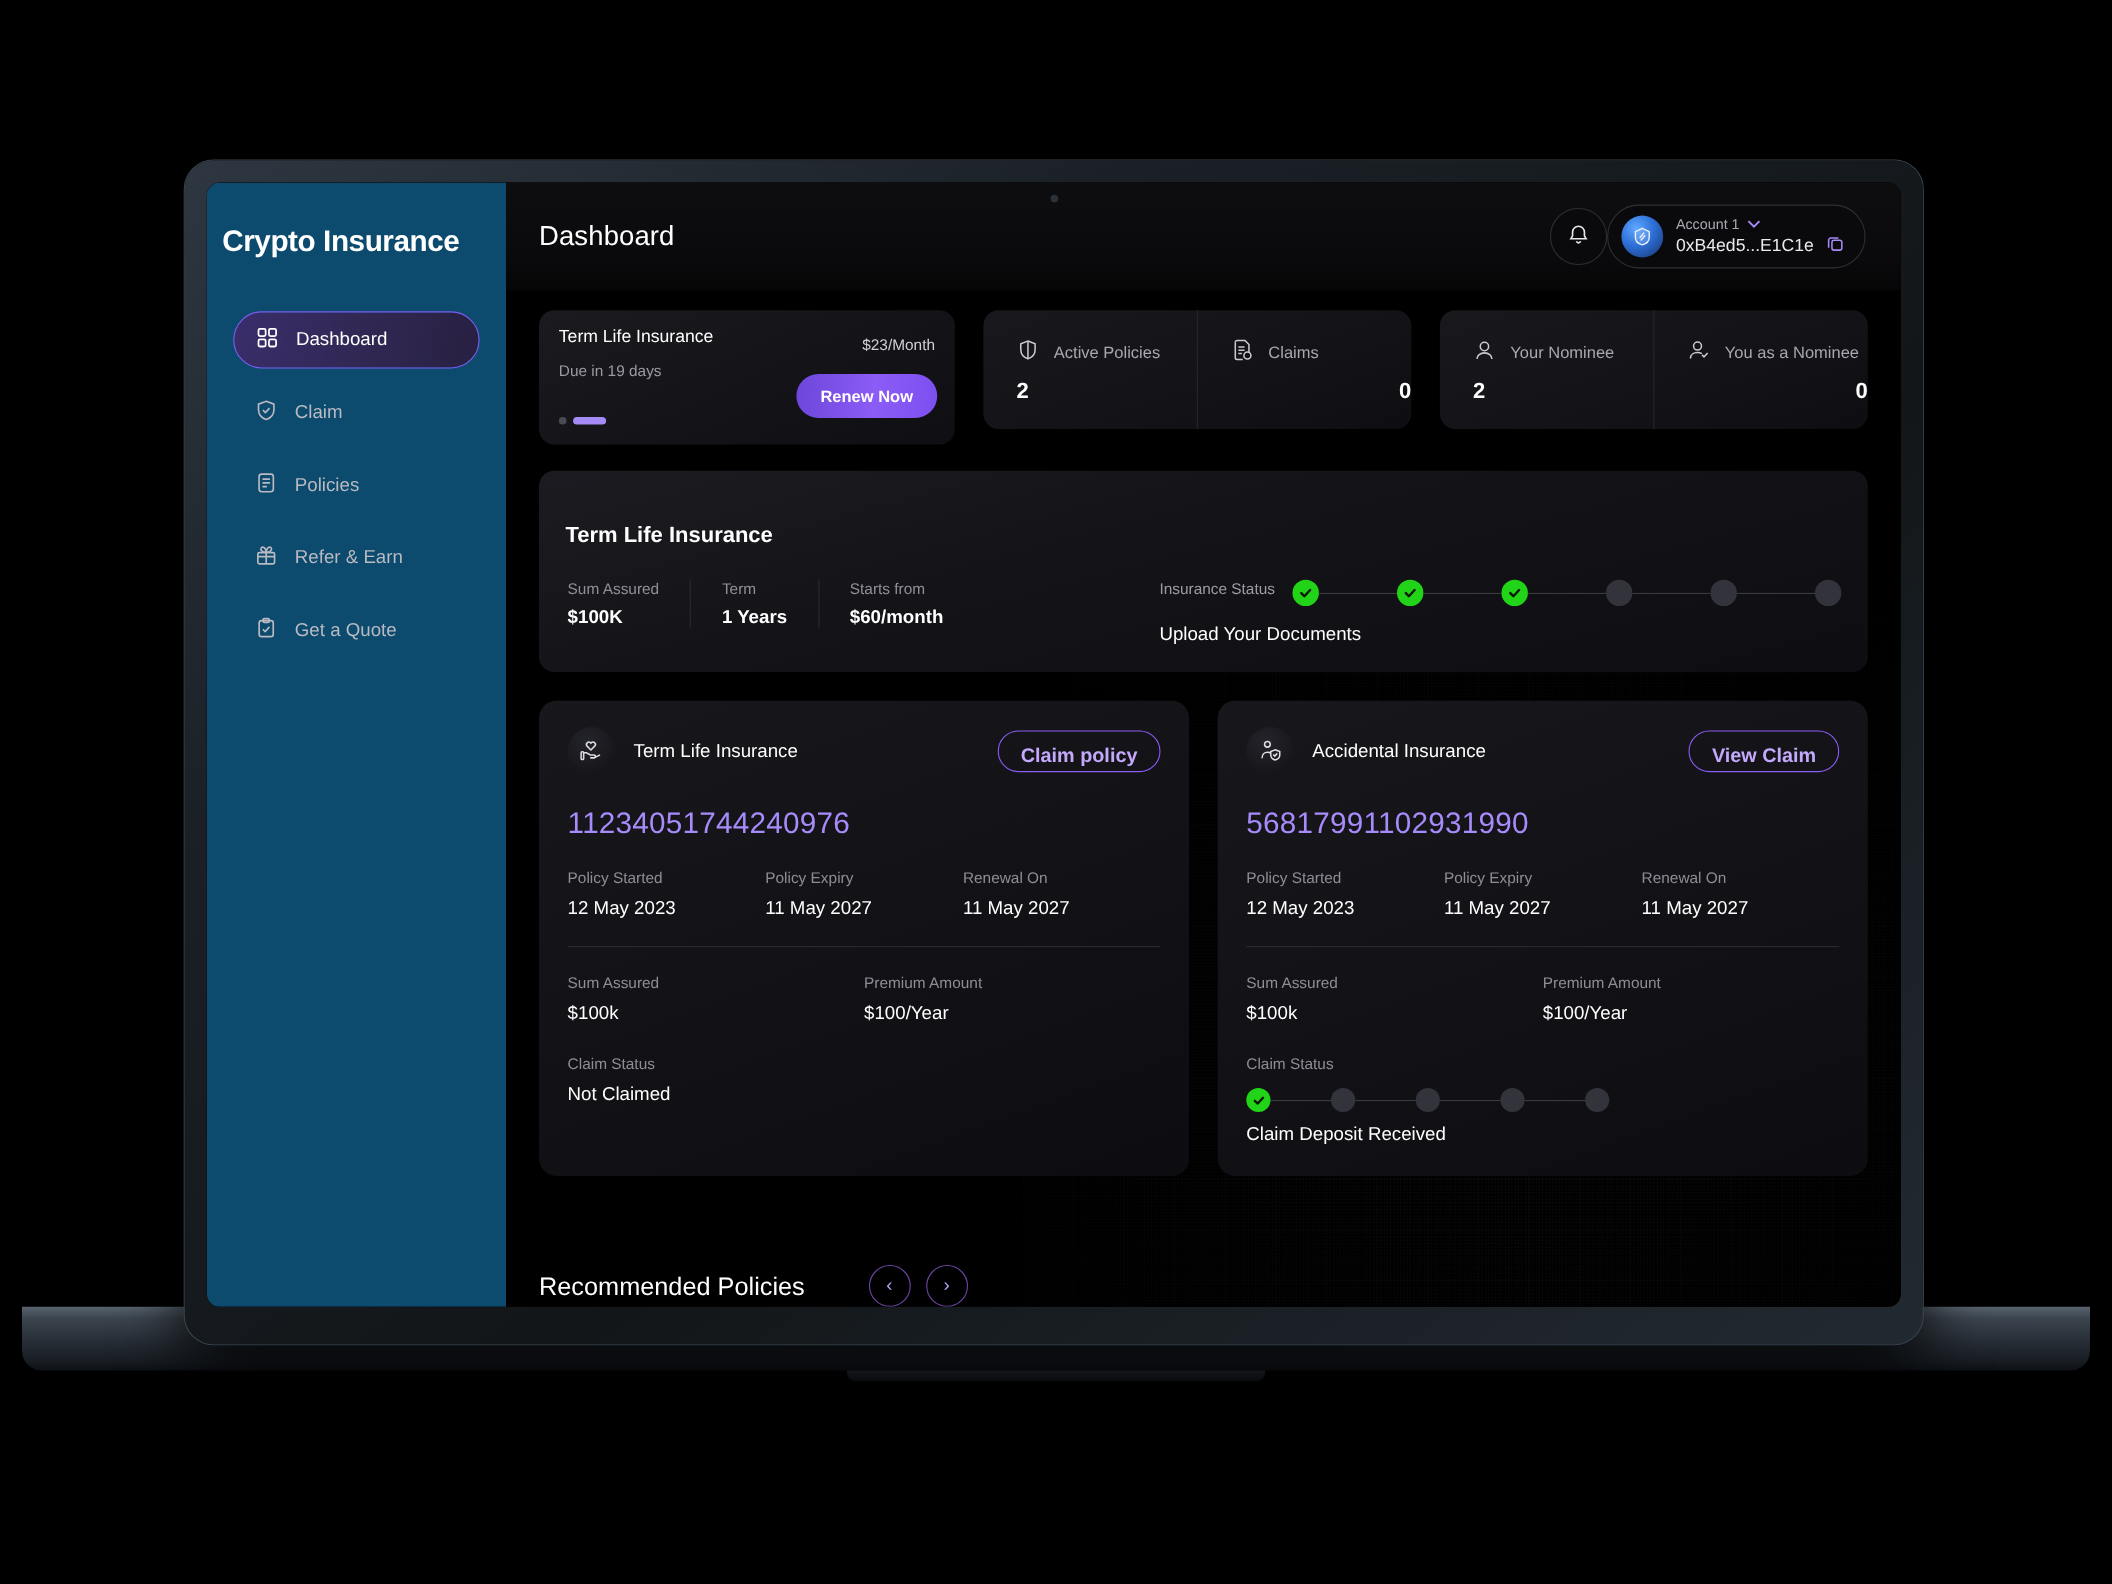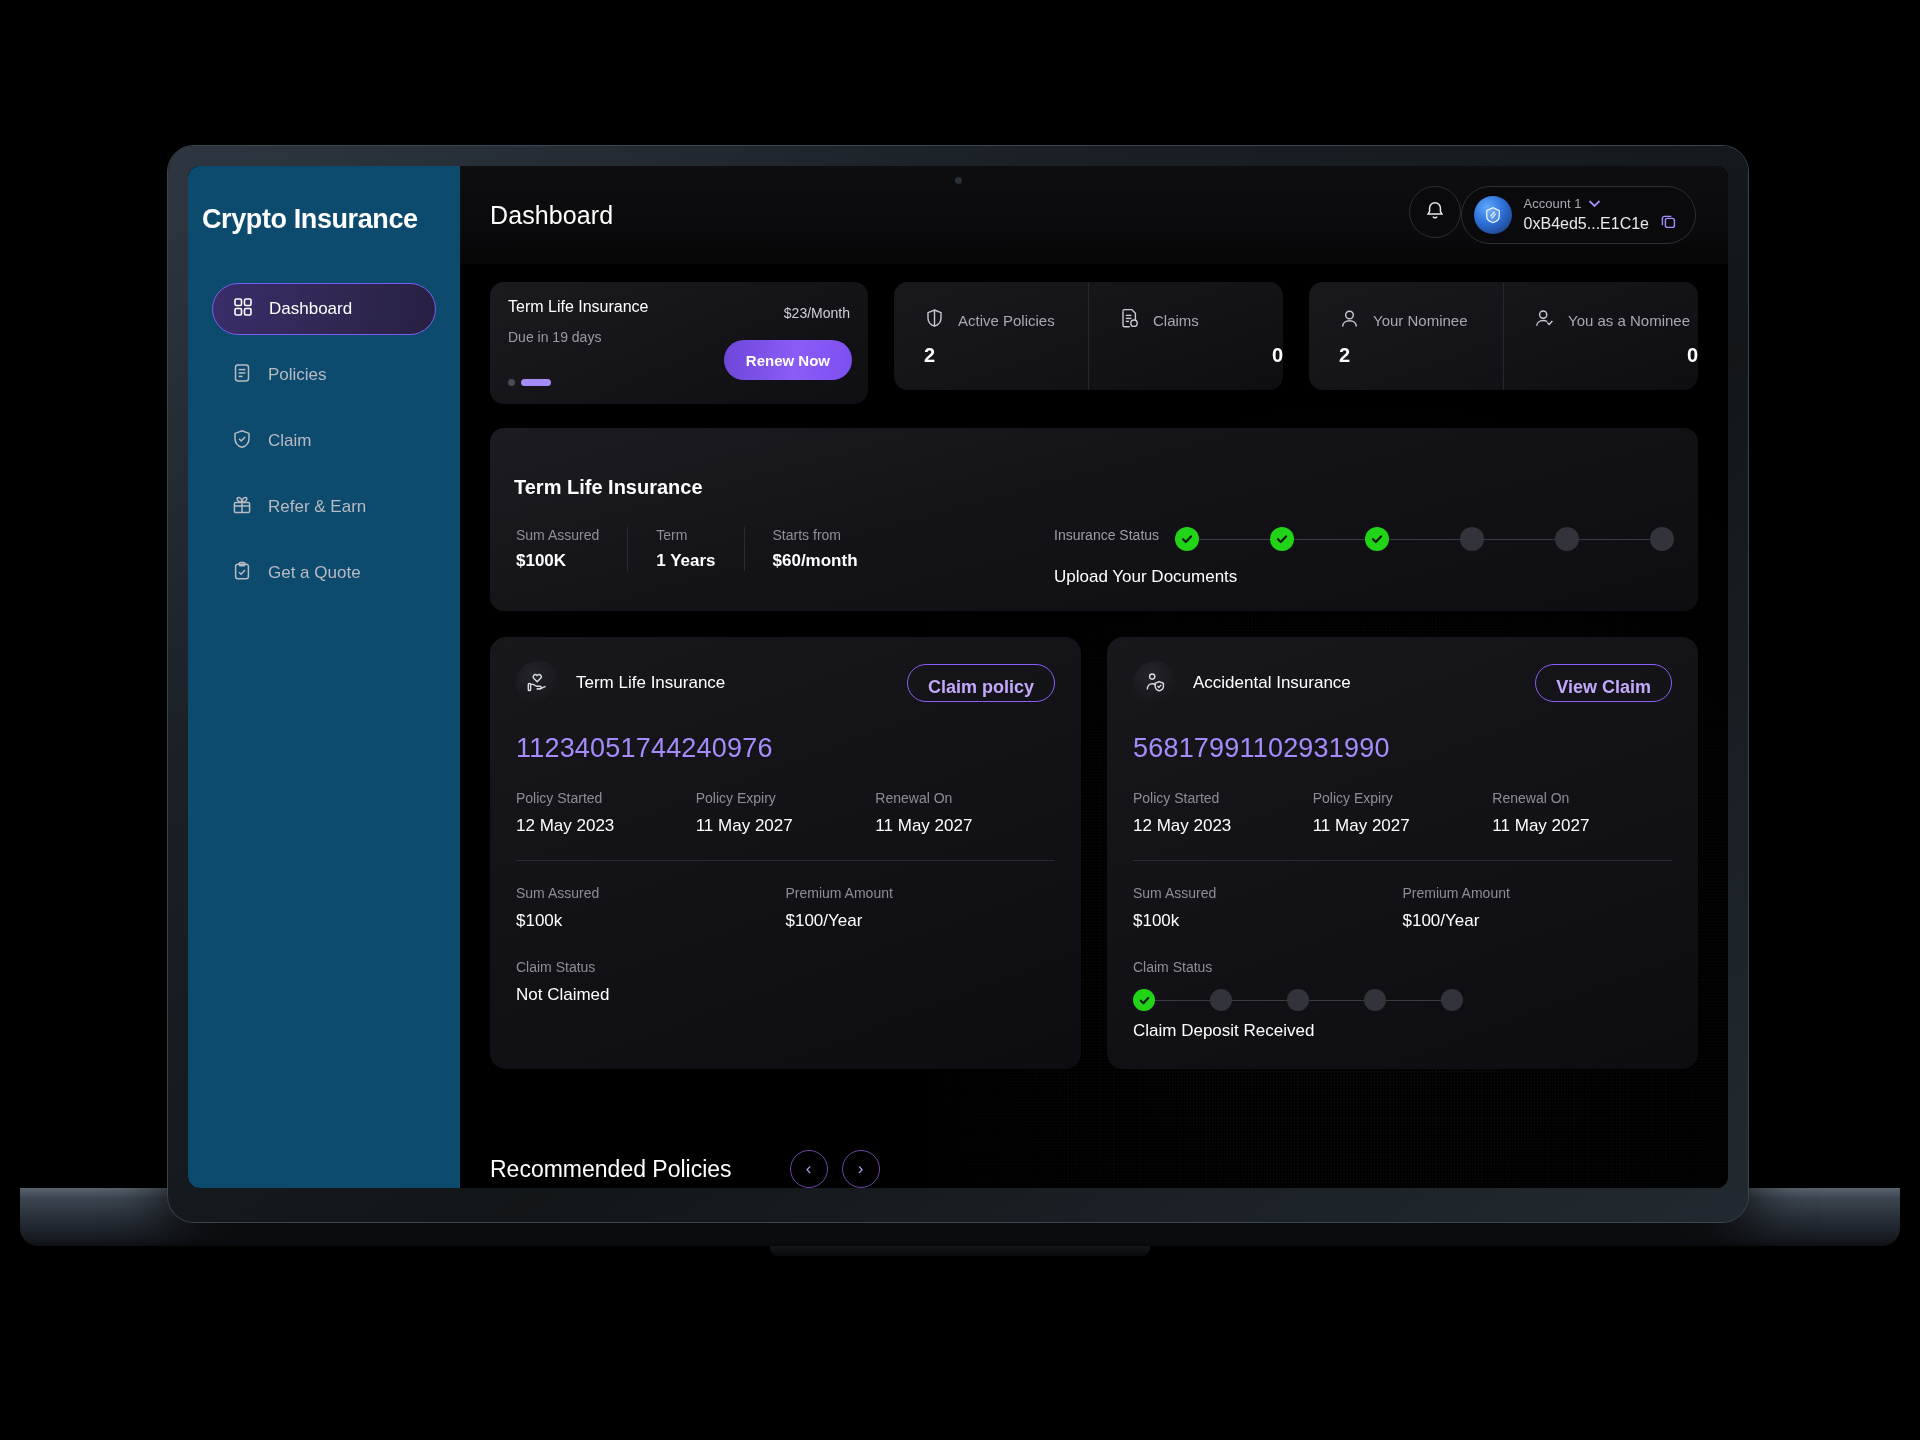--- a/index.html
+++ b/index.html
@@ -147,21 +147,21 @@
   #topbar {
     height: 98px;
     flex: 0 0 98px;
     display: flex;
     align-items: center;
     justify-content: space-between;
     padding: 0 32px 0 30px;
     background: linear-gradient(180deg,#0e0e11 0%, #0a0a0c 70%, #050506 100%);
   }
   #page-title { font-size: 25px; font-weight: 400; letter-spacing: .1px; }
-  #topbar-right { display: flex; align-items: flex-start; }
+  #topbar-right { display: flex; align-items: center; }
 
   #bell-btn {
     width: 52px; height: 52px;
     border-radius: 50%;
     border: 1px solid #2e2e35;
     display: flex; align-items: center; justify-content: center;
     cursor: pointer;
     background: #0a0a0c;
   }
   #account-chip {
@@ -358,37 +358,37 @@
                 <rect x="2" y="11.5" width="6.5" height="6.5" rx="1.4"></rect>
                 <rect x="11.5" y="11.5" width="6.5" height="6.5" rx="1.4"></rect>
               </svg>
             </span>
             <span>Dashboard</span>
           </div>
 
           <div class="nav-item">
             <span>
               <svg width="20" height="20" viewBox="0 0 20 20" fill="none" stroke="#b9bac2" stroke-width="1.5">
+                <path d="M10 1.8 L17 4.4 V9.4 C17 13.8 14 17 10 18.3 C6 17 3 13.8 3 9.4 V4.4 Z"></path>
+                <polyline points="7,9.8 9.3,12 13,8"></polyline>
+              </svg>
+            </span>
+            <span>Claim</span>
+          </div>
+
+          <div class="nav-item">
+            <span>
+              <svg width="20" height="20" viewBox="0 0 20 20" fill="none" stroke="#b9bac2" stroke-width="1.5">
                 <rect x="3.5" y="2" width="13" height="16" rx="2.4"></rect>
                 <line x1="6.6" y1="6.6" x2="13.4" y2="6.6"></line>
                 <line x1="6.6" y1="10" x2="13.4" y2="10"></line>
                 <line x1="6.6" y1="13.4" x2="10.6" y2="13.4"></line>
               </svg>
             </span>
             <span>Policies</span>
-          </div>
-
-          <div class="nav-item">
-            <span>
-              <svg width="20" height="20" viewBox="0 0 20 20" fill="none" stroke="#b9bac2" stroke-width="1.5">
-                <path d="M10 1.8 L17 4.4 V9.4 C17 13.8 14 17 10 18.3 C6 17 3 13.8 3 9.4 V4.4 Z"></path>
-                <polyline points="7,9.8 9.3,12 13,8"></polyline>
-              </svg>
-            </span>
-            <span>Claim</span>
           </div>
 
           <div class="nav-item">
             <span>
               <svg width="20" height="20" viewBox="0 0 20 20" fill="none" stroke="#b9bac2" stroke-width="1.5">
                 <rect x="2.4" y="7.4" width="15.2" height="10.2" rx="1.4"></rect>
                 <line x1="2.4" y1="11" x2="17.6" y2="11"></line>
                 <line x1="10" y1="7.4" x2="10" y2="17.6"></line>
                 <path d="M10 7.2 C10 4.6 8.6 2.4 6.8 2.4 C5.3 2.4 4.6 4 5.6 5.4 C6.4 6.5 8.2 7.2 10 7.2Z"></path>
                 <path d="M10 7.2 C10 4.6 11.4 2.4 13.2 2.4 C14.7 2.4 15.4 4 14.4 5.4 C13.6 6.5 11.8 7.2 10 7.2Z"></path>

